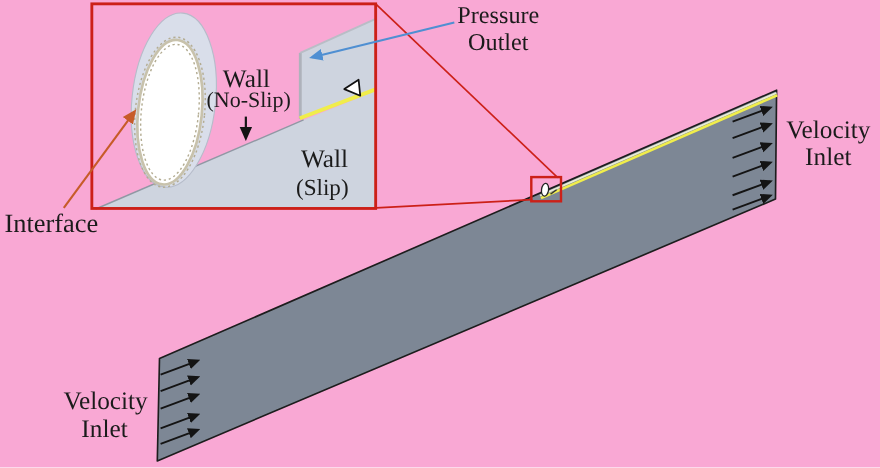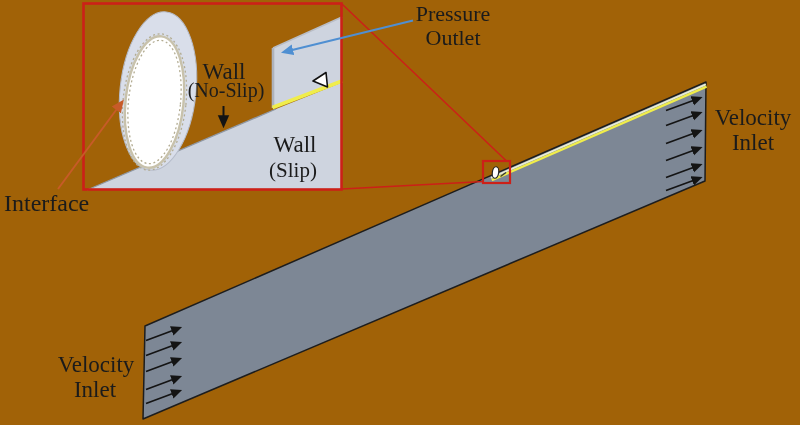--- a/index.html
+++ b/index.html
@@ -1,16 +1,16 @@
 <!DOCTYPE html>
 <html><head>
 <meta charset="utf-8">
 <style>
   html,body{margin:0;padding:0;background:#ffffff;}
-  .stage{position:relative;width:800px;height:425px;background:#a16207;overflow:hidden;}
+  .stage{position:relative;width:800px;height:425px;background:#f9a8d4;overflow:hidden;}
   svg{display:block;}
   text{font-family:"Liberation Serif","DejaVu Serif",serif;fill:#1b1b1b;}
   .lbl{font-size:23px;}
   .lbl-sm{font-size:20px;}
   .lbl-md{font-size:21px;}
   .lbl-press{font-size:22px;}
   .lbl-interface{font-size:24px;}
 </style>
 </head>
 <body>

